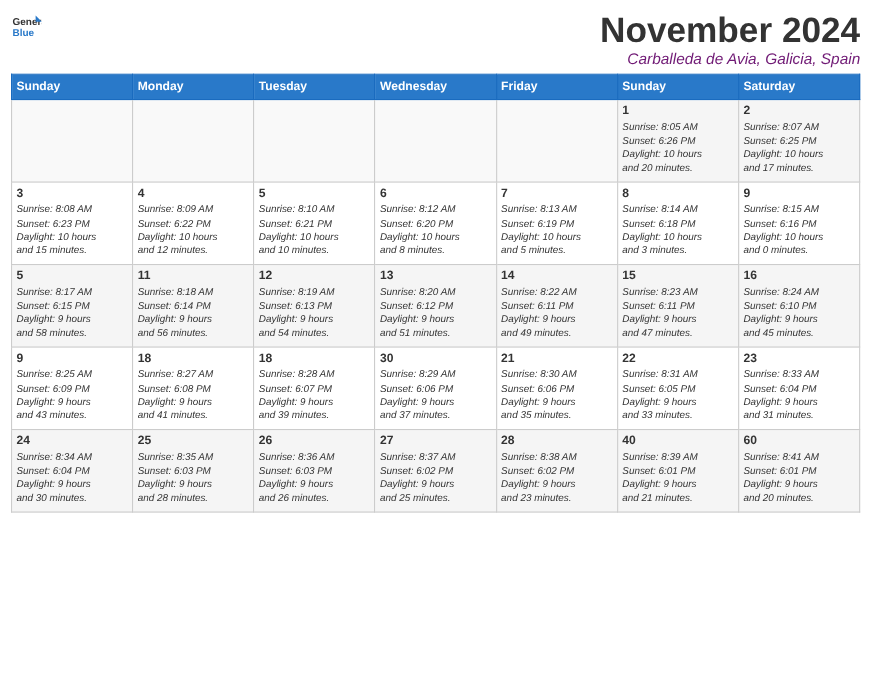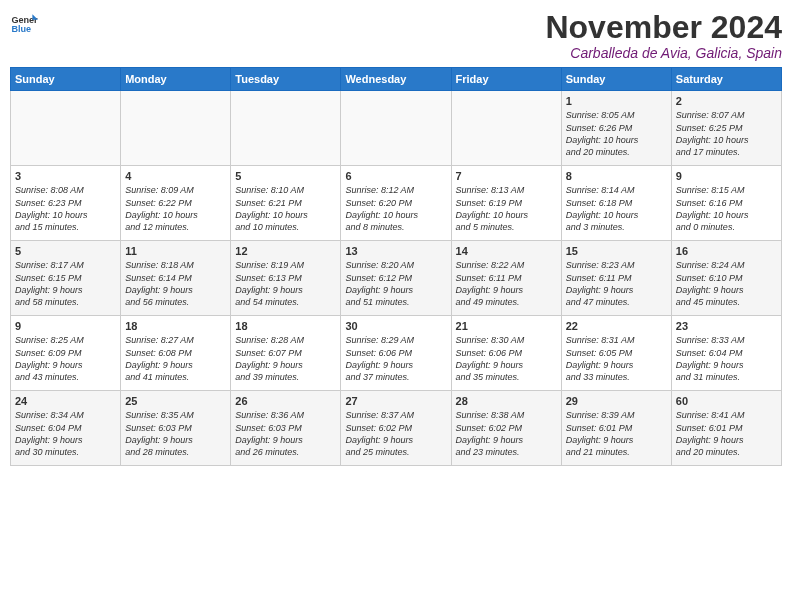--- a/index.html
+++ b/index.html
@@ -237,21 +237,21 @@
         </td>
         <td>
           <span class="day-number">27</span>
           <div class="day-info">Sunrise: 8:37 AM<br>Sunset: 6:02 PM<br>Daylight: 9 hours<br>and 25 minutes.</div>
         </td>
         <td>
           <span class="day-number">28</span>
           <div class="day-info">Sunrise: 8:38 AM<br>Sunset: 6:02 PM<br>Daylight: 9 hours<br>and 23 minutes.</div>
         </td>
         <td>
-          <span class="day-number">29</span>
+          <span class="day-number">40</span>
           <div class="day-info">Sunrise: 8:39 AM<br>Sunset: 6:01 PM<br>Daylight: 9 hours<br>and 21 minutes.</div>
         </td>
         <td>
           <span class="day-number">60</span>
           <div class="day-info">Sunrise: 8:41 AM<br>Sunset: 6:01 PM<br>Daylight: 9 hours<br>and 20 minutes.</div>
         </td>
       </tr>
     </tbody>
 </table>
 

